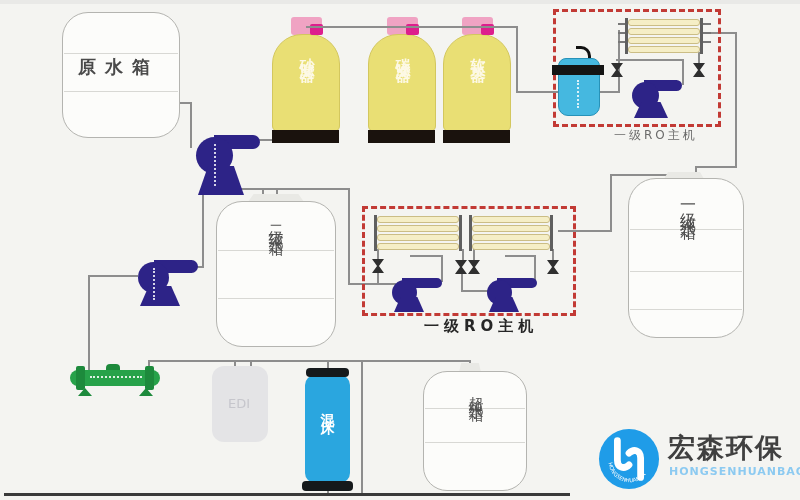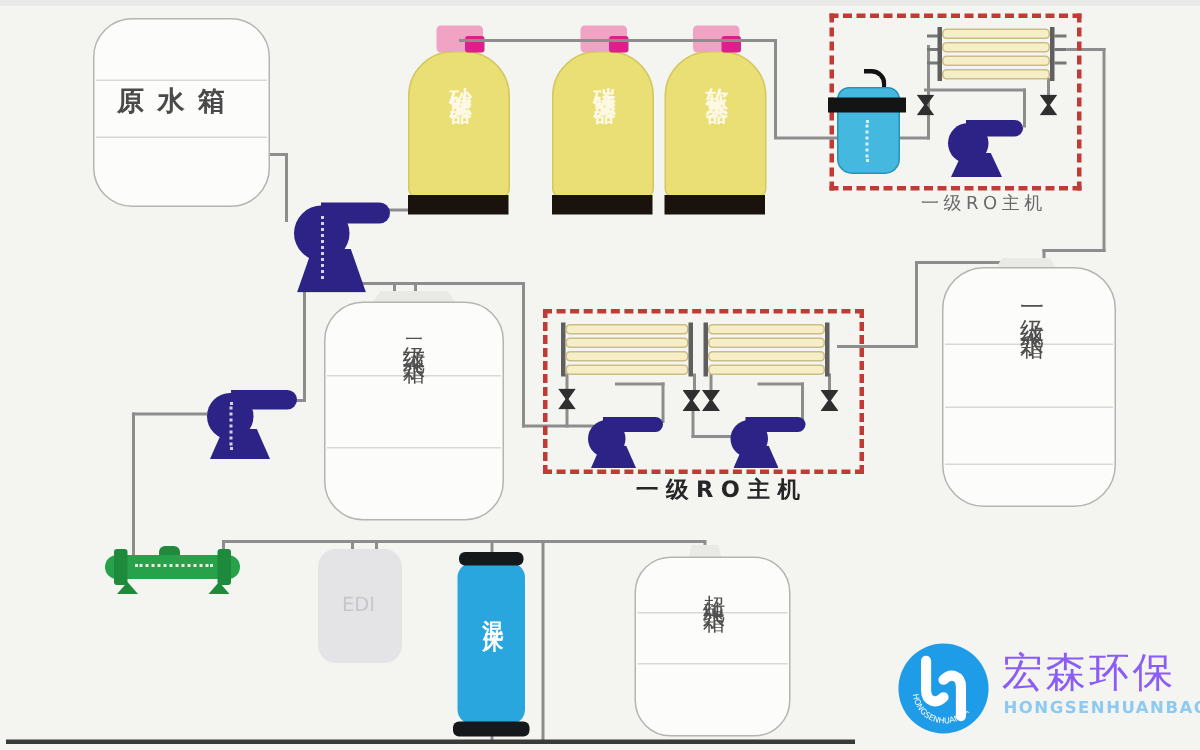--- a/index.html
+++ b/index.html
@@ -49,21 +49,21 @@
   .uv-leg{position:absolute;background:#1d8a3c;clip-path:polygon(50% 0,100% 100%,0 100%);z-index:3;}
   .uv-marks{position:absolute;border-top:2px dotted rgba(255,255,255,.85);height:0;z-index:5;}
 
   .edi{position:absolute;background:#e4e4e6;border-radius:12px;z-index:2;}
   .edi-label{position:absolute;color:#c6c6cc;font-size:13px;z-index:3;}
 
   .mb-cap{position:absolute;background:#15191c;border-radius:4px;z-index:3;}
   .mb-body{position:absolute;background:#2aa6df;border-radius:10px;z-index:2;}
   .mb-label{position:absolute;writing-mode:vertical-rl;text-orientation:upright;color:#ffffff;font-size:14px;font-weight:bold;letter-spacing:6px;z-index:3;}
 
-  .logo-cn{position:absolute;color:#8b5cf6;font-size:27px;font-weight:normal;letter-spacing:2px;z-index:5;}
+  .logo-cn{position:absolute;color:#404040;font-size:27px;font-weight:bold;letter-spacing:2px;z-index:5;}
   .logo-en{position:absolute;color:#8ccaf1;font-size:11px;font-weight:bold;letter-spacing:1px;z-index:5;}
   .logo-mark{position:absolute;z-index:5;}
 
   .ro1-label{font-size:12px;color:#6a6a6a;letter-spacing:3px;}
   .ro2-label{font-size:15px;font-weight:bold;color:#262626;letter-spacing:5px;}
 </style>
 </head>
 <body>
 
 <div id="stage">

